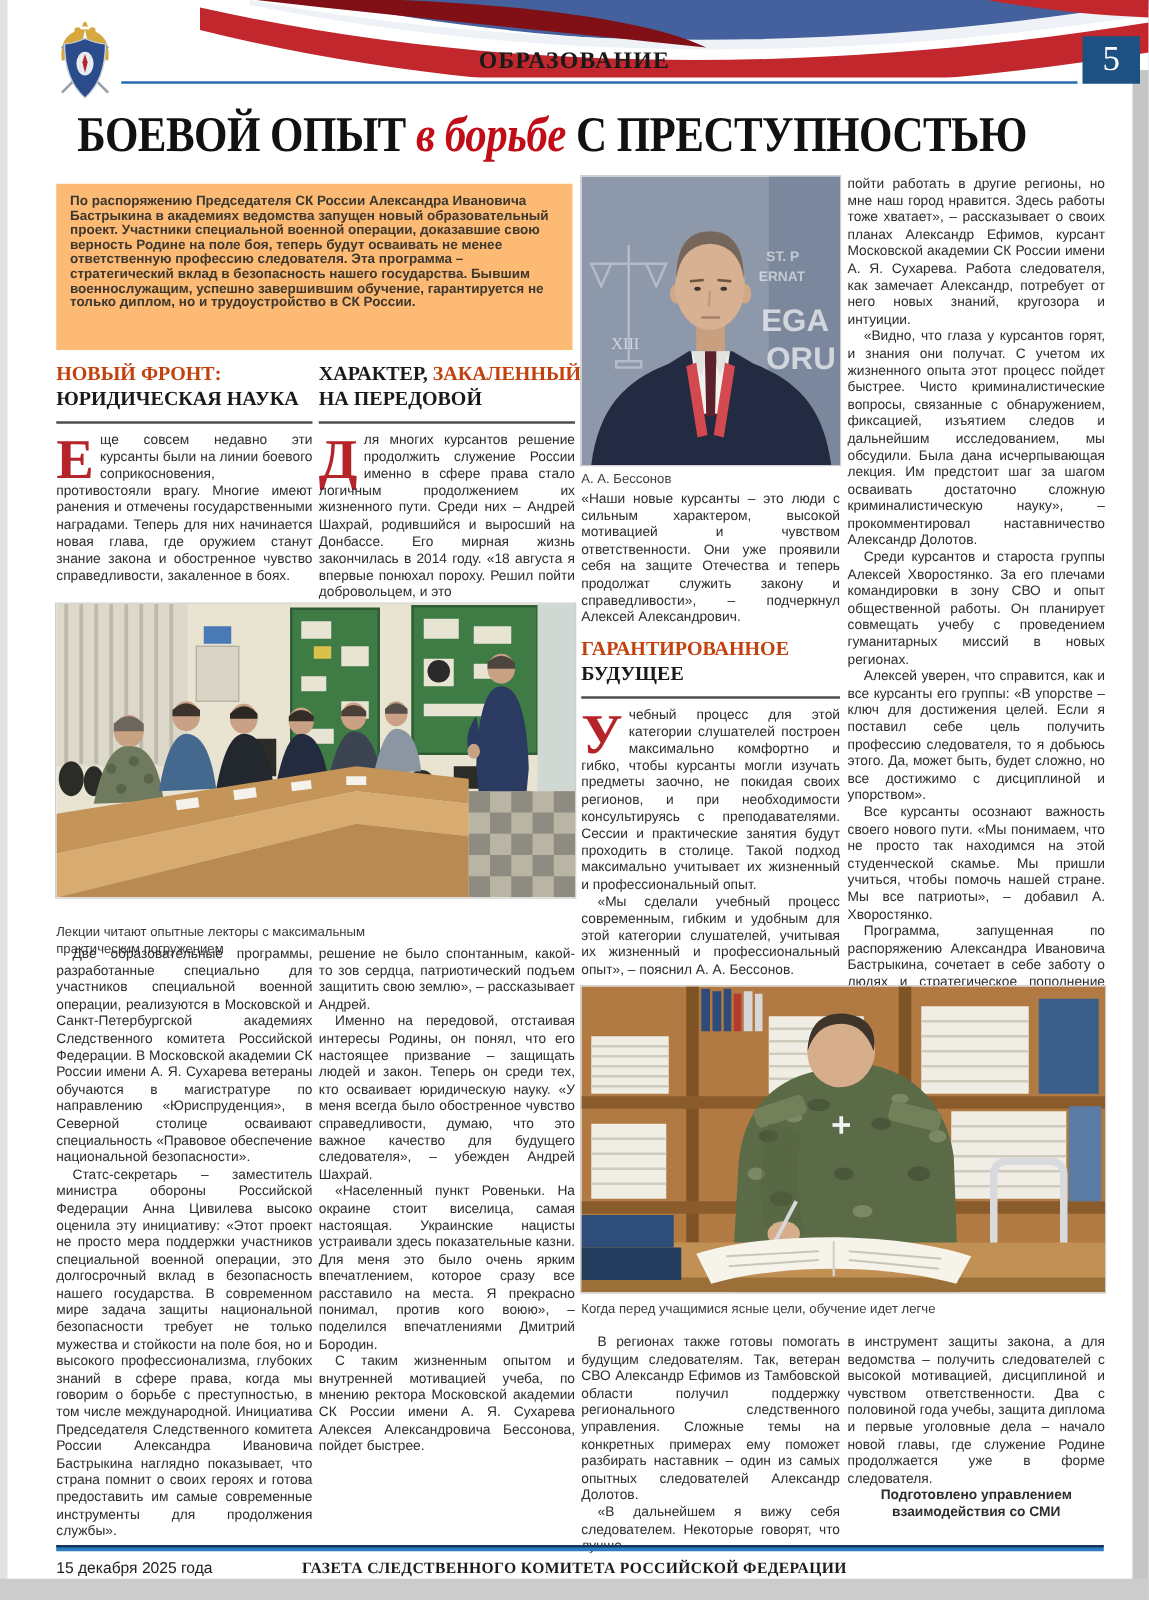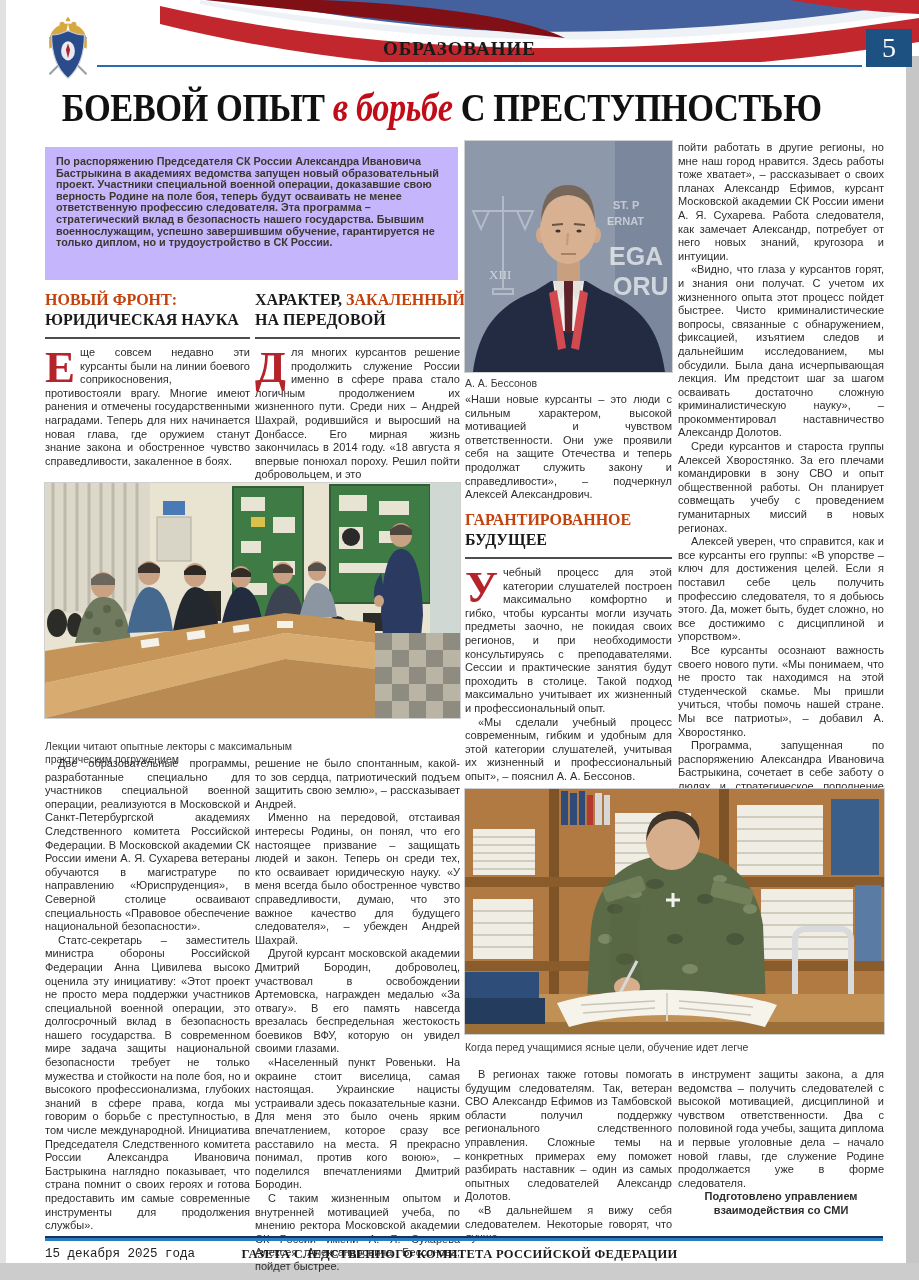--- a/index.html
+++ b/index.html
@@ -17,21 +17,21 @@
     font-family:"Liberation Serif",serif;font-weight:bold;font-size:19px;letter-spacing:1px;color:#1a1a1a;}
   #header-rule{position:absolute;left:97px;top:65px;width:765px;height:2px;background:#2a6cb3;}
   #page-num{position:absolute;left:866px;top:29px;width:46px;height:38px;background:#1d5181;color:#fff;
     font-family:"Liberation Serif",serif;font-size:28px;text-align:center;line-height:38px;}
   #headline{position:absolute;left:0;right:0;top:84px;text-align:left;white-space:nowrap;}
   .hl-scale{display:inline-block;transform:scaleX(.86);transform-origin:center;
     font-family:"Liberation Serif",serif;font-weight:bold;font-size:40px;color:#111;letter-spacing:-.5px;}
   .hl-accent{color:#c00d18;font-style:italic;}
 
   
-  #lead-box{position:absolute;left:45px;top:147px;width:413px;height:133px;background:#c4b5fd;
+  #lead-box{position:absolute;left:45px;top:147px;width:413px;height:133px;background:#fdba74;
     box-sizing:border-box;padding:9px 11px;}
   #lead-box p{margin:0;font-weight:bold;font-size:10.8px;line-height:11.6px;color:#3c382f;text-align:left;}
 
   
   .abs{position:absolute;}
   .bt{font-size:11px;line-height:13.6px;text-align:justify;color:#2d2d2d;}
   .bt p{margin:0;}
   .bt p.ind{text-indent:13px;}
   .col-head{font-family:"Liberation Serif",serif;font-weight:bold;font-size:16px;line-height:20px;
     color:#1a1a1a;border-bottom:2px solid #4d4d4d;padding-bottom:7px;}
@@ -39,21 +39,21 @@
   .red{color:#c2410c;}
   .dropcap{float:left;font-family:"Liberation Serif",serif;font-weight:bold;color:#b5242b;
     font-size:45px;line-height:37px;margin:3px 5px 0 0;}
   .caption{font-size:10.5px;line-height:12.6px;color:#3a3a3a;text-align:left;}
   .credit{font-weight:bold;text-align:center;margin-top:12px;}
 
   .photo{position:absolute;outline:1px solid #d0d0d0;overflow:hidden;}
 
   
   #footer-rule{position:absolute;left:45px;top:1236px;width:838px;height:3px;background:#2e7cc0;border-top:2px solid #15365c;}
-  #footer-date{position:absolute;left:45px;top:1247px;font-family:Liberation Mono, monospace;font-size:12.5px;color:#222;}
+  #footer-date{position:absolute;left:45px;top:1247px;font-family:Liberation Sans, sans-serif;font-size:12.5px;color:#222;}
   #footer-title{position:absolute;left:45px;right:45px;top:1247px;text-align:center;
     font-family:"Liberation Serif",serif;font-weight:bold;font-size:12.5px;letter-spacing:.3px;color:#1b1b1b;}
 </style>
 </head>
 <body>
 
 <div id="page">
 
   <div id="edge-left" class="edge"></div>
   <div id="edge-right" class="edge"></div>
@@ -283,21 +283,20 @@
   <div class="abs caption" style="left:45px;top:724px;width:258px;margin-top:16px;">Лекции читают опытные лекторы с максимальным практическим погружением</div>
 
   <div class="abs bt" style="left:45px;top:757px;width:205px;">
     <p class="ind">Две образовательные программы, разработанные специально для участников специальной военной операции, реализуются в Московской и Санкт-Петербургской академиях Следственного комитета Российской Федерации. В Московской академии СК России имени А. Я. Сухарева ветераны обучаются в магистратуре по направлению «Юриспруденция», в Северной столице осваивают специальность «Правовое обеспечение национальной безопасности».</p>
     <p class="ind">Статс-секретарь – заместитель министра обороны Российской Федерации Анна Цивилева высоко оценила эту инициативу: «Этот проект не просто мера поддержки участников специальной военной операции, это долгосрочный вклад в безопасность нашего государства. В современном мире задача защиты национальной безопасности требует не только мужества и стойкости на поле боя, но и высокого профессионализма, глубоких знаний в сфере права, когда мы говорим о борьбе с преступностью, в том числе международной. Инициатива Председателя Следственного комитета России Александра Ивановича Бастрыкина наглядно показывает, что страна помнит о своих героях и готова предоставить им самые современные инструменты для продолжения службы».</p>
   </div>
 
   <div class="abs bt" style="left:255px;top:757px;width:205px;">
     <p>решение не было спонтанным, какой-то зов сердца, патриотический подъем защитить свою землю», – рассказывает Андрей.</p>
     <p class="ind">Именно на передовой, отстаивая интересы Родины, он понял, что его настоящее призвание – защищать людей и закон. Теперь он среди тех, кто осваивает юридическую науку. «У меня всегда было обостренное чувство справедливости, думаю, что это важное качество для будущего следователя», – убежден Андрей Шахрай.</p>
-    <p class="ind">Другой курсант московской академии Дмитрий Бородин, доброволец, участвовал в освобождении Артемовска, награжден медалью «За отвагу». В его память навсегда врезалась беспредельная жестокость боевиков ВФУ, которую он увидел своими глазами.</p>
     <p class="ind">«Населенный пункт Ровеньки. На окраине стоит виселица, самая настоящая. Украинские нацисты устраивали здесь показательные казни. Для меня это было очень ярким впечатлением, которое сразу все расставило на места. Я прекрасно понимал, против кого воюю», – поделился впечатлениями Дмитрий Бородин.</p>
     <p class="ind">С таким жизненным опытом и внутренней мотивацией учеба, по мнению ректора Московской академии СК России имени А. Я. Сухарева Алексея Александровича Бессонова, пойдет быстрее.</p>
   </div>
 
   <div class="photo" style="left:465px;top:789px;width:419px;height:245px;">
     <svg width="419" height="245" viewBox="0 0 419 245">
       <rect width="419" height="245" fill="#b17a42"></rect>
       <rect x="84" y="0" width="10" height="205" fill="#7e5426"></rect>
       <rect x="254" y="0" width="10" height="205" fill="#7e5426"></rect>
       <rect x="0" y="88" width="419" height="10" fill="#8a5c2c"></rect>

